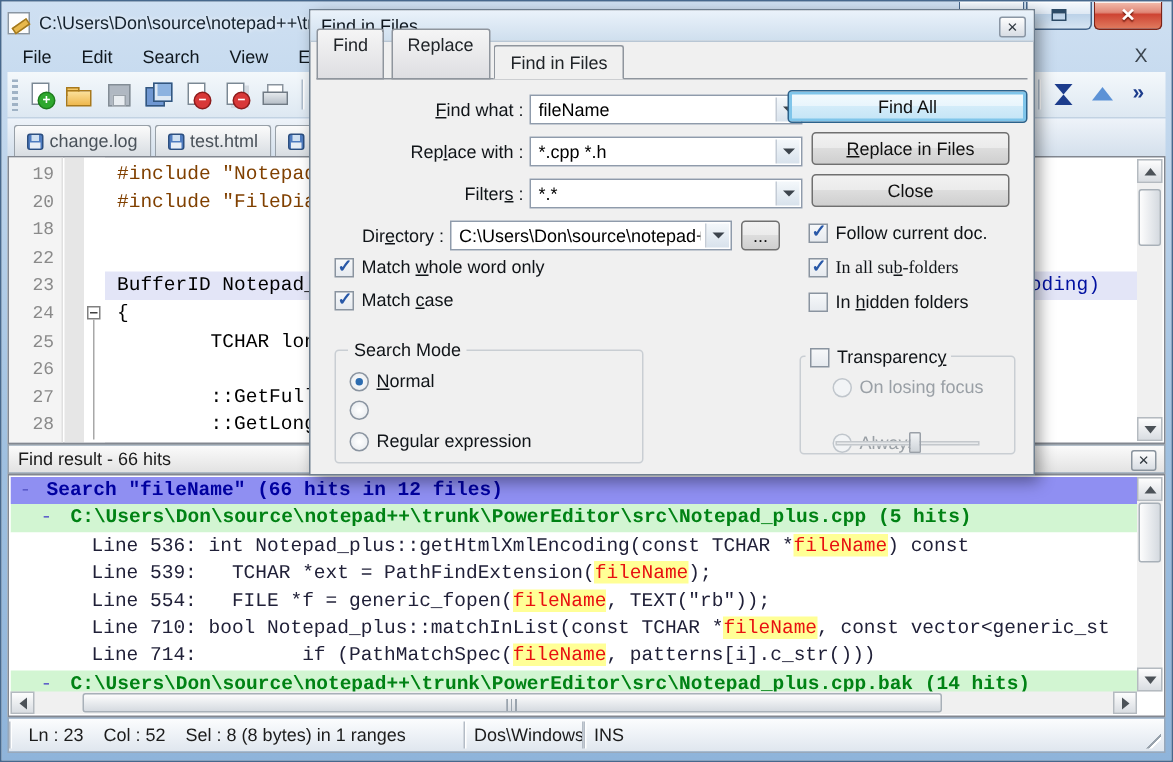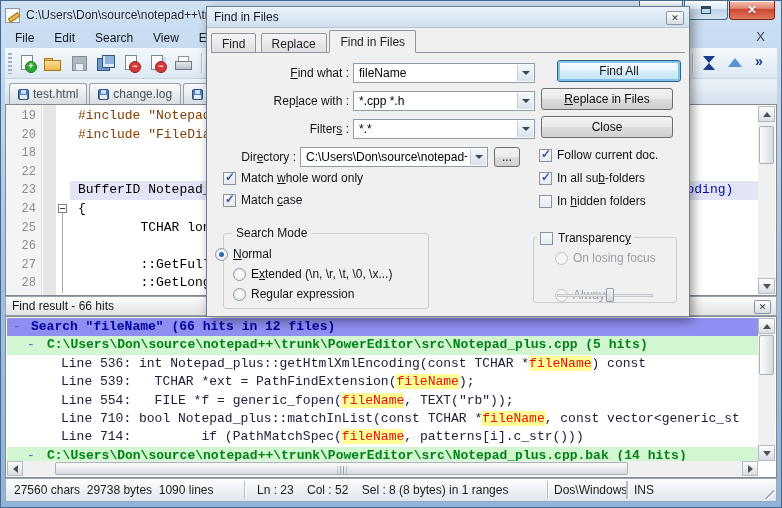--- a/index.html
+++ b/index.html
@@ -135,21 +135,21 @@
   }
 
   
   .dialog { position:absolute; left:205px; top:5px; width:484px; height:311px; background:#f0f0f0;
     border:1px solid #6e7e8e; box-shadow:3px 4px 10px rgba(0,0,0,.4); z-index:20; }
   .dlg-title { position:absolute; left:0; right:0; top:0; height:21px; background:linear-gradient(#eaf2fa,#cfdfee);
     border-bottom:1px solid #b8c6d4; display:flex; align-items:center; padding:0 7px; color:#101820; }
   .dlg-close { position:absolute; right:5px; top:4px; width:18px; height:14px; border:1px solid #8a96a4; border-radius:2px;
     background:linear-gradient(#fdfdfd,#d8dde4); font-size:9px; line-height:12px; text-align:center; color:#303840; }
   .dlg-tabs { position:absolute; left:4px; top:24px; right:4px; height:22px; border-bottom:1px solid #8f959d; }
-  .dtab { position:absolute; bottom:-1px; height:20px; padding:0 10px; line-height:20px; border:1px solid #8f959d;
+  .dtab { position:absolute; bottom:-1px; height:34px; padding:0 10px; line-height:20px; border:1px solid #8f959d;
     border-radius:2px 2px 0 0; background:linear-gradient(#f5f5f5,#dedee2); color:#202428; }
   .dtab.active { height:23px; line-height:23px; background:#f0f0f0; border-bottom:1px solid #f0f0f0; z-index:2; }
   .dlg-label { position:absolute; width:132px; text-align:right; color:#101418; }
   .combo { position:absolute; height:20px; background:#fff; border:1px solid #8f9bab; }
   .combo-text { position:absolute; left:5px; top:2px; right:20px; white-space:pre; overflow:hidden; color:#000; }
   .combo-arrow { position:absolute; right:1px; top:1px; bottom:1px; width:16px; background:linear-gradient(#f4f8fb,#d8e2ec);
     border-left:1px solid #c4ccd6; display:flex; align-items:center; justify-content:center; }
   .combo-arrow::before { content:""; border-left:4px solid transparent; border-right:4px solid transparent; border-top:4px solid #3c444c; }
   .btn { position:absolute; border:1px solid #707070; border-radius:3px; text-align:center; color:#101010;
     background:linear-gradient(#f2f2f2 0%,#ebebeb 49%,#dddddd 50%,#cfcfcf 100%); }
@@ -241,25 +241,25 @@
         </div>
         <div class="tb-btn">
           <div class="ticon ticon-overflow"></div>
         </div>
       </div>
   </div>
 
   <div class="tabbar">
       <div class="tab">
         <div class="tab-disk"></div>
-        <span>test.html</span>
+        <span>change.log</span>
       </div>
       <div class="tab">
         <div class="tab-disk"></div>
-        <span>change.log</span>
+        <span>test.html</span>
       </div>
       <div class="tab">
         <div class="tab-disk"></div>
         <span>npp5</span>
       </div>
     </div>
 
   <div class="editor mono">
     <div class="ed-nummargin"></div>
     <div class="ed-bmmargin"></div>
@@ -351,21 +351,20 @@
       <div class="sb-thumb-h" style="left:48px; right:130px;">
           <div class="grip-marks"></div>
         </div>
       <div class="sb-btn-h" style="right:0;">
           <div class="tri-right"></div>
         </div>
     </div>
   </div>
 
   <div class="statusbar">
-    <div class="st-seg" style="width:238px; padding-left:8px;">27560 chars  29738 bytes  1090 lines</div>
     <div class="st-sep"></div>
     <div class="st-seg" style="width:302px; padding-left:12px;">Ln : 23    Col : 52    Sel : 8 (8 bytes) in 1 ranges</div>
     <div class="st-sep"></div>
     <div class="st-seg" style="width:78px; padding-left:6px;">Dos\Windows</div>
     <div class="st-sep"></div>
     <div class="st-sep"></div>
     <div class="st-seg" style="width:32px; padding-left:6px;">INS</div>
     <div class="st-grip"></div>
   </div>
 
@@ -394,59 +393,58 @@
         <div class="combo" style="left: 146px; top: 112px; width: 182px;">
           <div class="combo-text">*.*</div>
           <div class="combo-arrow"></div>
         </div>
         <div class="dlg-label" style="left: -43px; top: 143px;">Dir<u>e</u>ctory :</div>
         <div class="combo" style="left: 93px; top: 140px; width: 188px;">
           <div class="combo-text">C:\Users\Don\source\notepad++\trunl</div>
           <div class="combo-arrow"></div>
         </div>
         <div class="btn browse-btn" style="left: 287px; top: 140px;">...</div>
-        <div class="btn default" style="left: 350px; top: 53px; width: 124px; height: 22px;">
+        <div class="btn default" style="left: 318px; top: 53px; width: 160px; height: 22px;">
           <div class="btn-inner">Find All</div>
         </div>
         <div class="btn" style="left: 334px; top: 81px; width: 132px; height: 22px;">
           <div class="btn-inner"><u>R</u>eplace in Files</div>
         </div>
         <div class="btn" style="left: 334px; top: 109px; width: 132px; height: 22px;">
           <div class="btn-inner">Close</div>
         </div>
         <div class="chk-row" style="left: 16px; top: 164px;">
           <div class="chk-box checked"></div>
           <span>Match <u>w</u>hole word only</span>
         </div>
         <div class="chk-row" style="left: 16px; top: 186px;">
           <div class="chk-box checked"></div>
           <span>Match <u>c</u>ase</span>
         </div>
         <div class="chk-row" style="left: 332px; top: 141px;">
           <div class="chk-box checked"></div>
           <span>Follow current doc.</span>
         </div>
-        <div class="chk-row" style="left: 332px; top: 164px;">
+        <div class="chk-row" style="left: 332px; top: 164px; font-family: Liberation Serif, serif;">
           <div class="chk-box checked"></div>
           <span>In all su<u>b</u>-folders</span>
         </div>
         <div class="chk-row" style="left: 332px; top: 187px;">
           <div class="chk-box"></div>
           <span>In <u>h</u>idden folders</span>
         </div>
         <div class="groupbox" style="left: 16px; top: 226px; width: 206px; height: 76px;">
           <div class="group-label">Search Mode</div>
         </div>
-        <div class="radio-row" style="left: 8px; top: 240px;">
+        <div class="radio-row" style="left: 26px; top: 240px;">
           <div class="radio-dot sel"></div>
           <span><u>N</u>ormal</span>
         </div>
         <div class="radio-row" style="left: 26px; top: 260px;">
           <div class="radio-dot"></div>
-          <span>E<u>x</u>tended (\n, \r, \t, \0, \x...)</span>
         </div>
         <div class="radio-row" style="left: 26px; top: 280px;">
           <div class="radio-dot"></div>
           <span>Re<u>g</u>ular expression</span>
         </div>
         <div class="groupbox" style="left: 326px; top: 230px; width: 144px; height: 66px;"></div>
         <div class="chk-row" style="left: 330px; top: 224px; background: rgb(240, 240, 240); padding: 0px 3px;">
           <div class="chk-box"></div>
           <span>Transparenc<u>y</u></span>
         </div>

